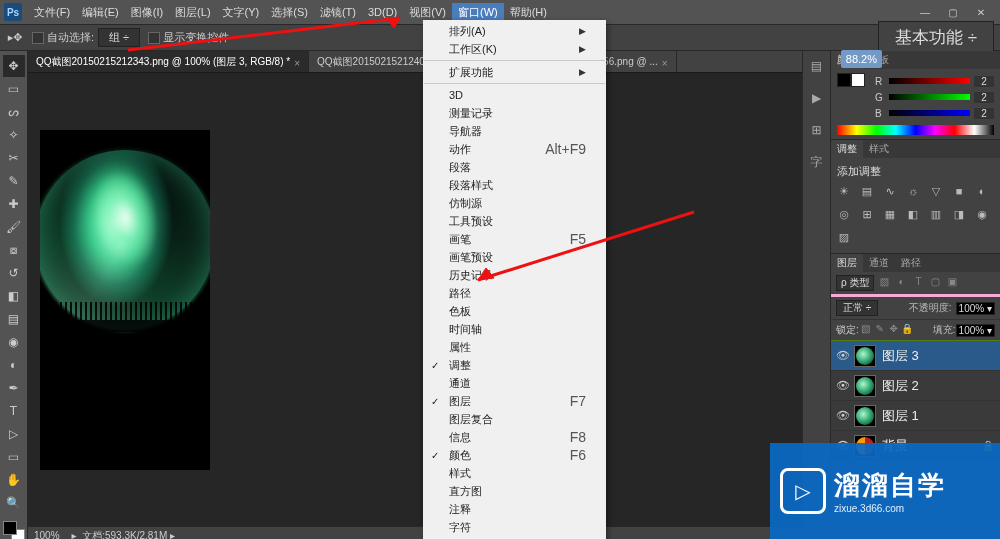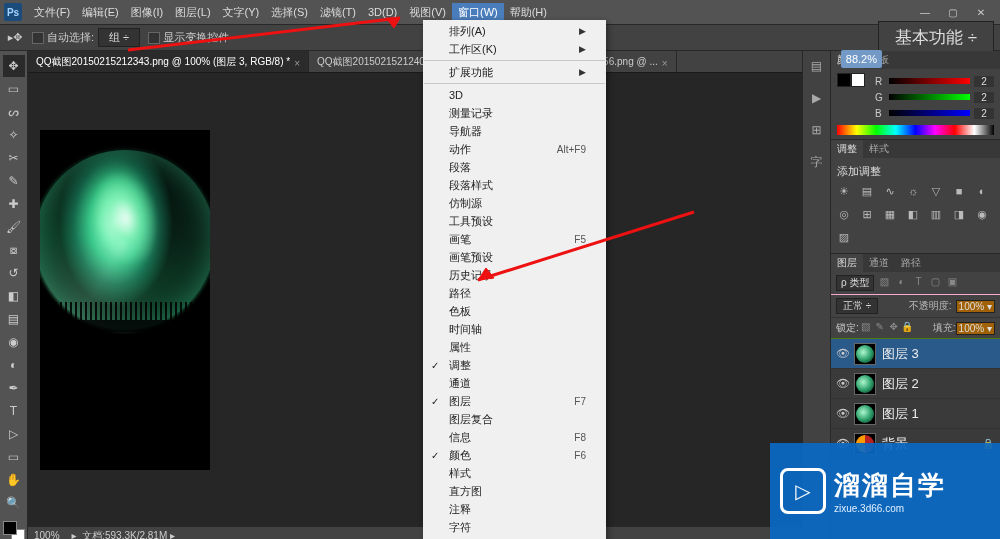--- a/index.html
+++ b/index.html
@@ -44,21 +44,21 @@
       transform: rotate(-14deg); filter: blur(2px); }
     .trees { position: absolute; bottom: 138px; left: 0; right: 0; height: 30px; background:
       linear-gradient(to bottom, transparent 60%, #000 60%),
       repeating-linear-gradient(90deg, #000 0 2px, transparent 2px 5px); opacity: 0.85; }
     .statusbar { height: 18px; background: #424242; border-top: 1px solid #282828; display: flex; align-items: center; padding: 0 6px; font-size: 10px; color: #ccc; }
     .status-zoom { margin-right: 12px; }
     
     .dropdown { position: absolute; top: 20px; left: 423px; width: 183px; background: #f0f0f0; color: #222; z-index: 50; box-shadow: 2px 2px 6px rgba(0,0,0,0.4); padding: 2px 0; }
     .dropdown-row { display: flex; align-items: center; height: 18px; padding: 0 20px 0 26px; font-size: 11px; position: relative; cursor: default; }
     .dropdown-row.sep { height: 1px; background: #c8c8c8; margin: 2px 1px; padding: 0; }
-    .dropdown-row .shortcut { margin-left: auto; color: #555; font-size: 10px; }
+    .dropdown-row .shortcut { margin-left: auto; color: #555; font-size: 14px; }
     .dropdown-row .arrow-r { margin-left: auto; font-size: 9px; color: #333; }
     .dropdown-row .check { position: absolute; left: 8px; color: #222; font-size: 10px; }
     
     .rightstrip { width: 28px; background: #424242; border-left: 1px solid #282828; display: flex; flex-direction: column; align-items: center; padding-top: 6px; gap: 14px; }
     .strip-icon { width: 18px; height: 18px; color: #aaa; font-size: 12px; display: flex; align-items: center; justify-content: center; cursor: default; }
     
     .rightpanels { width: 170px; background: #424242; border-left: 1px solid #282828; display: flex; flex-direction: column; }
     .panel { border-bottom: 1px solid #282828; }
     .panel-tabs { display: flex; background: #383838; height: 18px; font-size: 10px; }
     .ptab { padding: 2px 6px; color: #aaa; cursor: default; }
@@ -75,28 +75,28 @@
     .hue-bar { height: 10px; margin-top: 4px; background: linear-gradient(to right, #f00,#ff0,#0f0,#0ff,#00f,#f0f,#f00,#fff,#000); }
     .color-sw { display: flex; gap: 0; margin-right: 4px; }
     .sw { width: 14px; height: 14px; border: 1px solid #222; }
     .sw.fg { background: #000; } .sw.bg { background: #fff; }
     
     .adjust-title { color: #ddd; font-size: 11px; padding: 2px 0; }
     .adjust-icons { display: flex; flex-wrap: wrap; gap: 9px; padding: 4px 0; }
     .adj-icon { width: 14px; height: 14px; color: #bbb; font-size: 11px; text-align: center; cursor: default; }
     
     .layers-panel { flex: 1; }
-    .layer-filterrow { display: flex; align-items: center; padding: 3px 5px; gap: 3px; border-bottom: 1px solid #f9a8d4; }
+    .layer-filterrow { display: flex; align-items: center; padding: 3px 5px; gap: 3px; border-bottom: 3px solid #f9a8d4; }
     .lf-select { background: #333; color: #ddd; border: 1px solid #222; font-size: 10px; padding: 0 4px; }
     .lf-icon { width: 14px; height: 14px; color: #888; font-size: 10px; text-align: center; cursor: default; }
     .layer-opts { display: flex; align-items: center; padding: 3px 5px; gap: 4px; border-bottom: 1px solid #333; }
     .layer-opts .spacer { flex: 1; }
     .lo-select { background: #333; color: #ddd; border: 1px solid #222; font-size: 10px; padding: 0 6px; }
     .lo-label { font-size: 10px; color: #bbb; }
-    .lo-val { background: #a16207; color: #ddd; border: 1px solid #222; font-size: 10px; padding: 0 2px; }
+    .lo-val { background: #000000; color: #ddd; border: 1px solid #222; font-size: 10px; padding: 0 2px; }
     .layers-lockrow { display: flex; align-items: center; padding: 3px 5px; border-bottom: 1px solid #4d7c0f; font-size: 10px; }
     .layers-list { background: #3a3a3a; }
     .layer-row { display: flex; align-items: center; padding: 3px 5px; gap: 6px; border-bottom: 1px solid #333; height: 30px; cursor: default; }
     .layer-row.sel { background: #2a5a8a; }
     .eye { width: 12px; color: #ccc; font-size: 11px; }
     .thumb { width: 22px; height: 22px; border: 1px solid #666; background: #000; position: relative; overflow: hidden; }
     .thumb .mini { position: absolute; inset: 1px; border-radius: 50%; background: radial-gradient(circle at 40% 40%, #aef7cf, #2fa36d, #07241a); }
     .thumb.yy .mini { background: conic-gradient(#b22 0 50%, #f90 50% 100%); }
     .layer-name { font-size: 13px; color: #eee; }
     .lock-icon { margin-left: auto; color: #bbb; font-size: 10px; }

